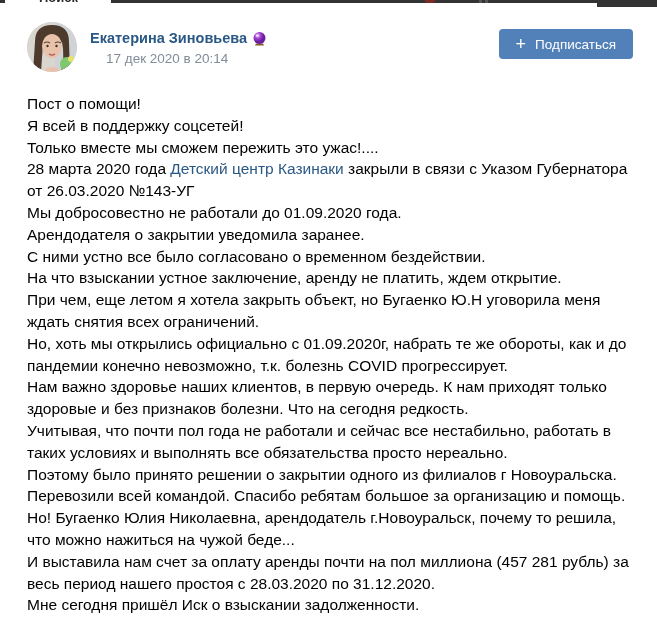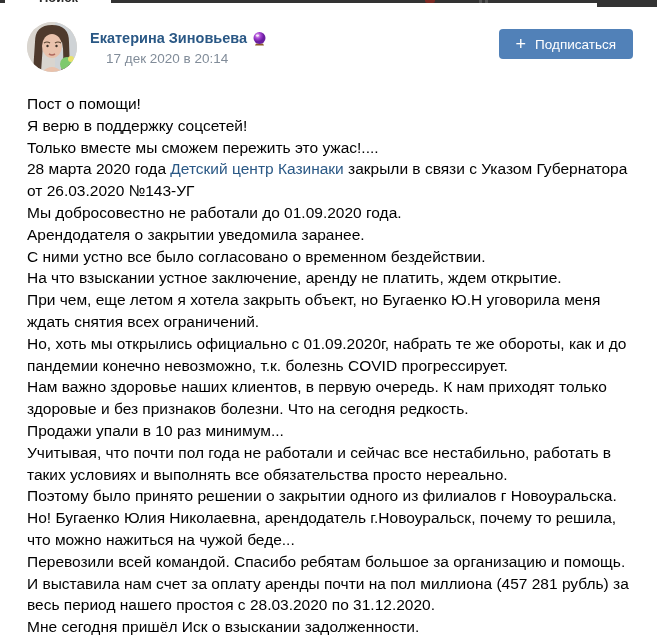--- a/index.html
+++ b/index.html
@@ -99,31 +99,30 @@
     </div>
 
     <button class="subscribe-btn">
       <span class="plus">+</span>
       <span>Подписаться</span>
     </button>
   </div>
 
   <div class="post-text" id="post-text">
       <div class="post-line">Пост о помощи!</div>
-      <div class="post-line">Я верю в поддержку соцсетей!</div>
+      <div class="post-line">Я всей в поддержку соцсетей!</div>
       <div class="post-line">Только вместе мы сможем пережить это ужас!....</div>
       <div class="post-line">28 марта 2020 года <a class="post-link">Детский центр Казинаки</a> закрыли в связи с Указом Губернатора от 26.03.2020 №143-УГ</div>
       <div class="post-line">Мы добросовестно не работали до 01.09.2020 года.</div>
       <div class="post-line">Арендодателя о закрытии уведомила заранее.</div>
       <div class="post-line">С ними устно все было согласовано о временном бездействии.</div>
       <div class="post-line">На что взыскании устное заключение, аренду не платить, ждем открытие.</div>
       <div class="post-line">При чем, еще летом я хотела закрыть объект, но Бугаенко Ю.Н уговорила меня ждать снятия всех ограничений.</div>
       <div class="post-line">Но, хоть мы открылись официально с 01.09.2020г, набрать те же обороты, как и до пандемии конечно невозможно, т.к. болезнь COVID прогрессирует.</div>
       <div class="post-line">Нам важно здоровье наших клиентов, в первую очередь. К нам приходят только здоровые и без признаков болезни. Что на сегодня редкость.</div>
-      <div class="post-line">Продажи упали в 10 раз минимум...</div>
       <div class="post-line">Учитывая, что почти пол года не работали и сейчас все нестабильно, работать в таких условиях и выполнять все обязательства просто нереально.</div>
       <div class="post-line">Поэтому было принято решении о закрытии одного из филиалов г Новоуральска.</div>
+      <div class="post-line">Перевозили всей командой. Спасибо ребятам большое за организацию и помощь.</div>
       <div class="post-line">Но! Бугаенко Юлия Николаевна, арендодатель г.Новоуральск, почему то решила, что можно нажиться на чужой беде...</div>
-      <div class="post-line">Перевозили всей командой. Спасибо ребятам большое за организацию и помощь.</div>
       <div class="post-line">И выставила нам счет за оплату аренды почти на пол миллиона (457 281 рубль) за весь период нашего простоя с 28.03.2020 по 31.12.2020.</div>
       <div class="post-line">Мне сегодня пришёл Иск о взыскании задолженности.</div>
     </div>
 </div>
 
 </body></html>

